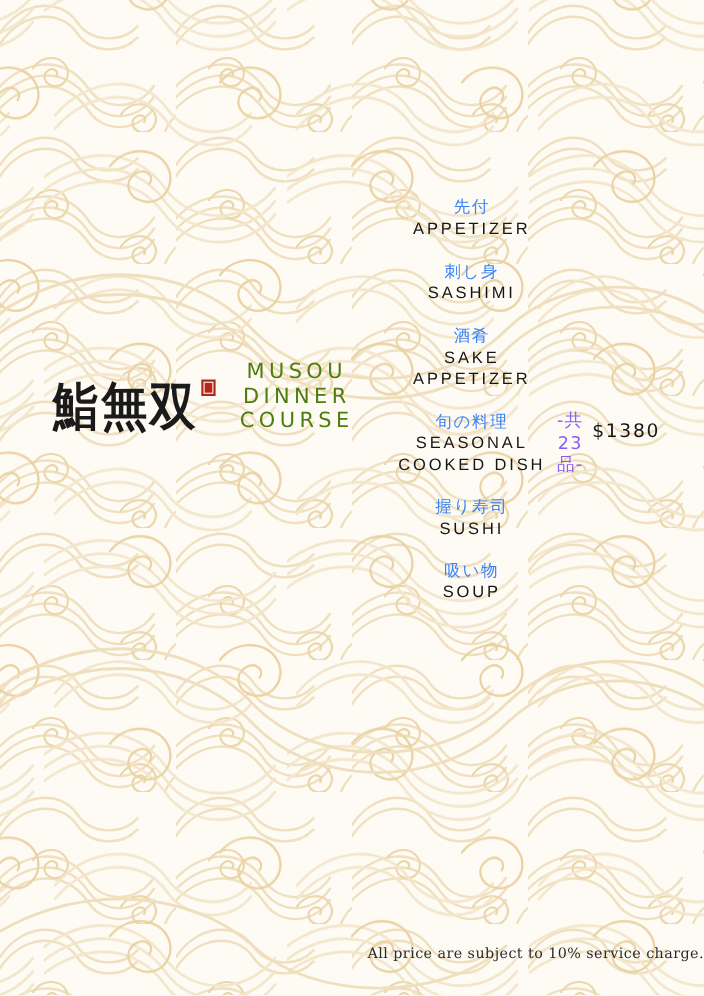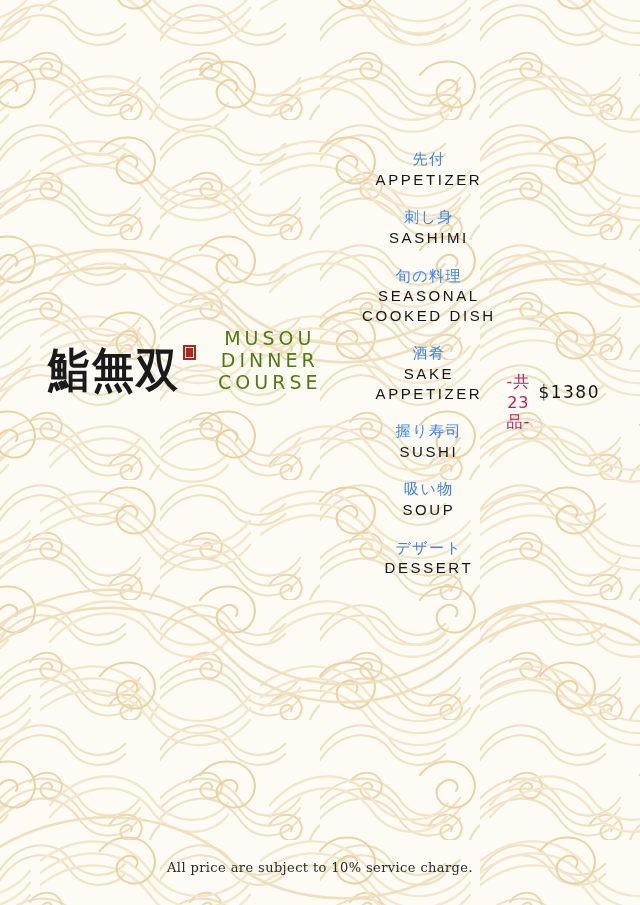--- a/index.html
+++ b/index.html
@@ -123,39 +123,39 @@
     line-height: 1.3;
     margin-top: 1px;
   }
 
   
   .count-line {
     margin-top: 50px;
     font-family: "DejaVu Sans", sans-serif;
     font-size: 16px;
     letter-spacing: 1px;
-    color: #be185d;
+    color: #8b5cf6;
   }
   .price-line {
     margin-top: 30px;
     font-family: "DejaVu Sans", sans-serif;
     font-size: 17px;
     letter-spacing: 1.5px;
     color: #161616;
   }
   .note-line {
     position: absolute;
     left: 0;
     right: 0;
     bottom: 30px;
     font-family: "DejaVu Serif", serif;
     font-size: 13px;
     letter-spacing: 0.4px;
     color: #2a2a2a;
-    text-align: center;
+    text-align: right;
   }
 </style>
 </head>
 <body>
 
 <div id="menu-page">
 
   <svg id="wave-bg" viewBox="0 0 640 905" preserveAspectRatio="xMidYMid slice" xmlns="http://www.w3.org/2000/svg">
     <defs>
       <pattern id="swirl" x="0" y="0" width="160" height="120" patternUnits="userSpaceOnUse">
@@ -215,44 +215,40 @@
         <div class="item-en">APPETIZER</div>
       </div>
 
       <div class="course-item">
         <div class="item-jp">刺し身</div>
         <div class="item-en">SASHIMI</div>
       </div>
 
 
       <div class="course-item">
+        <div class="item-jp">酒肴</div>
+        <div class="item-en">SAKE APPETIZER</div>
+      </div>
+
+      <div class="course-item">
         <div class="item-jp">旬の料理</div>
         <div class="item-en">SEASONAL COOKED DISH</div>
       </div>
 
       <div class="course-item">
-        <div class="item-jp">酒肴</div>
-        <div class="item-en">SAKE APPETIZER</div>
-      </div>
-
-      <div class="course-item">
         <div class="item-jp">握り寿司</div>
         <div class="item-en">SUSHI</div>
       </div>
 
 
       <div class="course-item">
         <div class="item-jp">吸い物</div>
         <div class="item-en">SOUP</div>
       </div>
 
-      <div class="course-item">
-        <div class="item-jp">デザート</div>
-        <div class="item-en">DESSERT</div>
-      </div>
 
     </div>
 
     <div class="count-line">-共23品-</div>
     <div class="price-line">$1380</div>
 
   </div>
 
   <div class="note-line">All price are subject to 10% service charge.</div>
 

